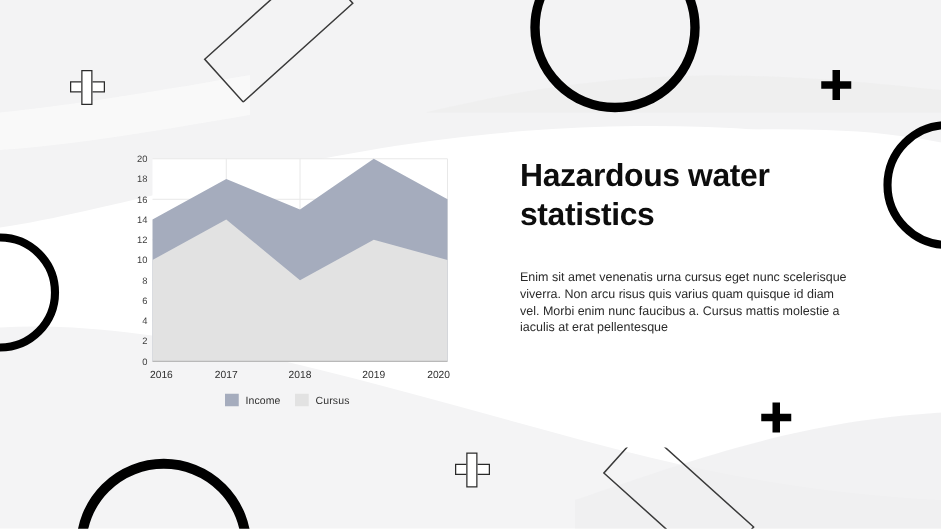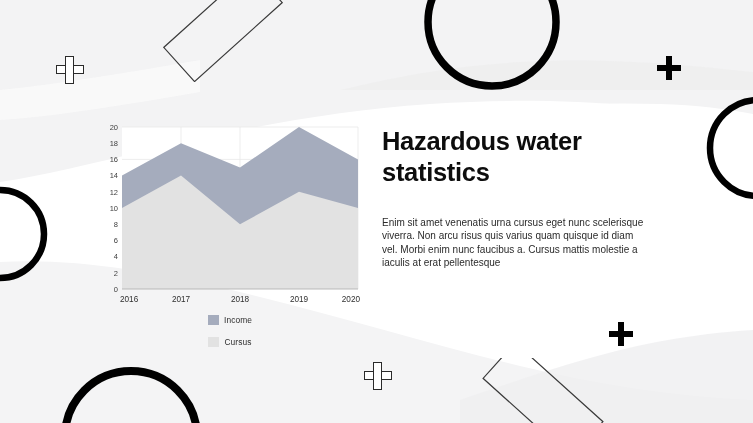--- a/index.html
+++ b/index.html
@@ -16,27 +16,27 @@
   
   .plus-solid, .plus-outline{position:absolute;}
   .plus-solid .bar-h, .plus-solid .bar-v{position:absolute;background:#000000;}
   .plus-outline .bar-h, .plus-outline .bar-v{position:absolute;background:#ffffff;border:1.6px solid #2a2a2a;}
 
   
   #chart-block{position:absolute;left:100px;top:119px;width:260px;height:215px;}
   .chart-svg{position:absolute;left:0;top:0;}
   .axis-label{font-size:7.5px;fill:#3d3d3d;font-family:"Liberation Sans",sans-serif;}
   .xaxis-label{font-size:8.2px;fill:#2f2f2f;font-family:"Liberation Sans",sans-serif;}
-  #legend{position:absolute;left:0;top:196px;width:260px;display:flex;justify-content:center;align-items:center;gap:12px;flex-direction:column;}
+  #legend{position:absolute;left:0;top:196px;width:260px;display:flex;justify-content:center;align-items:center;gap:12px;}
   .legend-item{display:flex;align-items:center;gap:5px;}
   .legend-swatch{width:11px;height:10px;display:inline-block;}
   .legend-text{font-size:8.4px;color:#2f2f2f;letter-spacing:.1px;}
 
   
-  #text-col{position:absolute;left:382px;top:126px;width:268px;}
+  #text-col{position:absolute;left:416px;top:126px;width:268px;}
   #page-title{
     font-size:25.5px;line-height:31px;font-weight:bold;color:#0d0d0d;
     letter-spacing:-0.3px;margin:0;
   }
   #body-paragraph{
     margin:0;padding-top:28px;
     font-size:10px;line-height:13.4px;color:#2b2b2b;
   }
 </style>
 </head>

